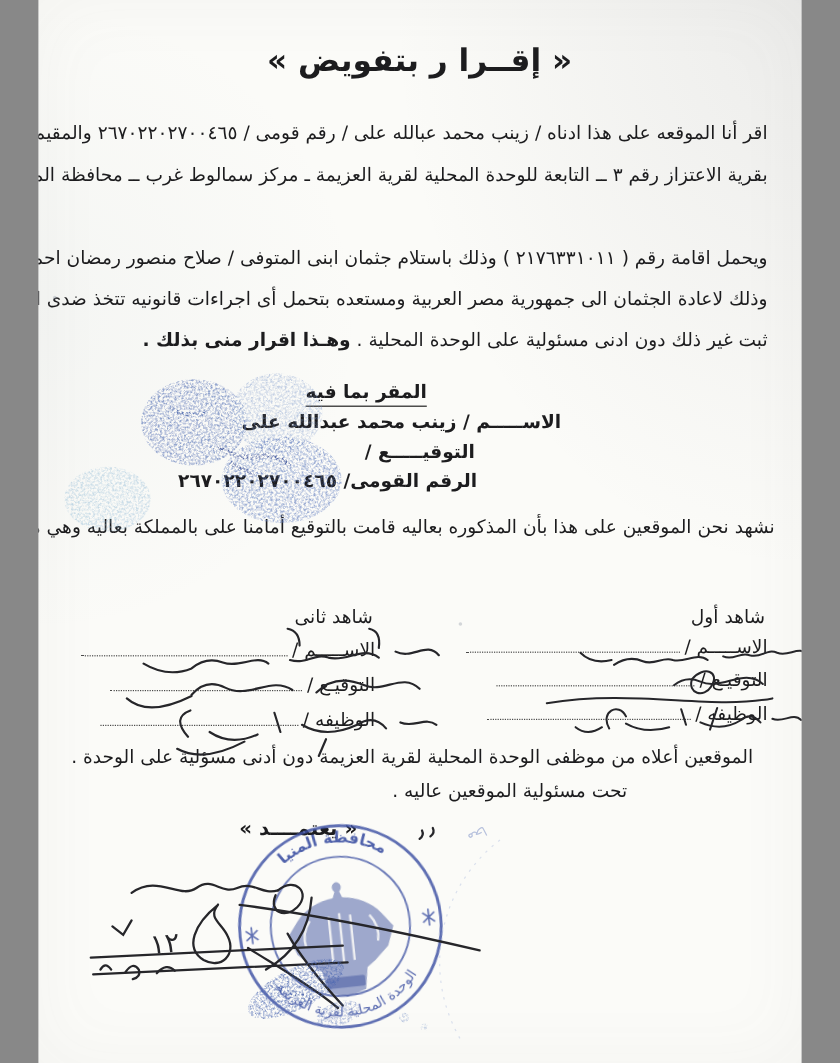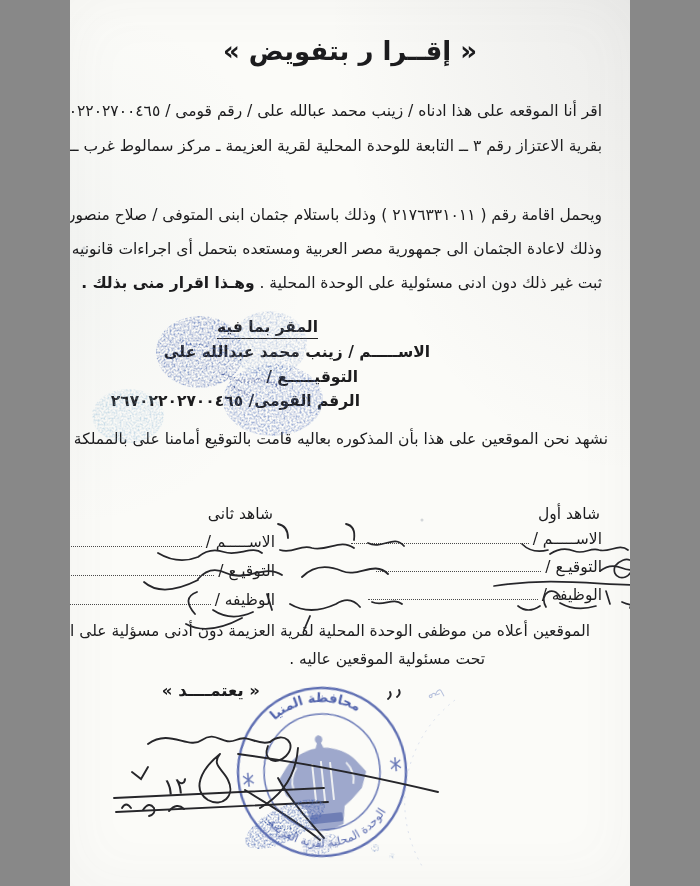--- a/index.html
+++ b/index.html
@@ -1,17 +1,17 @@
 <!DOCTYPE html>
 <html lang="ar" dir="rtl"><head>
 <meta charset="utf-8">
 <style>
   html,body{margin:0;padding:0;background:#888;}
   .page{
-    position:relative; width:560px; height:886px; margin:0 auto;
+    position:relative; width:636px; height:886px; margin:0 auto;
     background:
       radial-gradient(ellipse at 100% 0%, rgba(110,110,120,.10), transparent 38%),
       radial-gradient(ellipse at 0% 30%, rgba(140,160,170,.06), transparent 30%),
       #fbfbf8;
     box-shadow: inset 0 0 60px rgba(90,90,90,.05);
     overflow:hidden;
     font-family:"DejaVu Sans", sans-serif;
     color:#1c1c1e;
     direction:rtl;
   }

